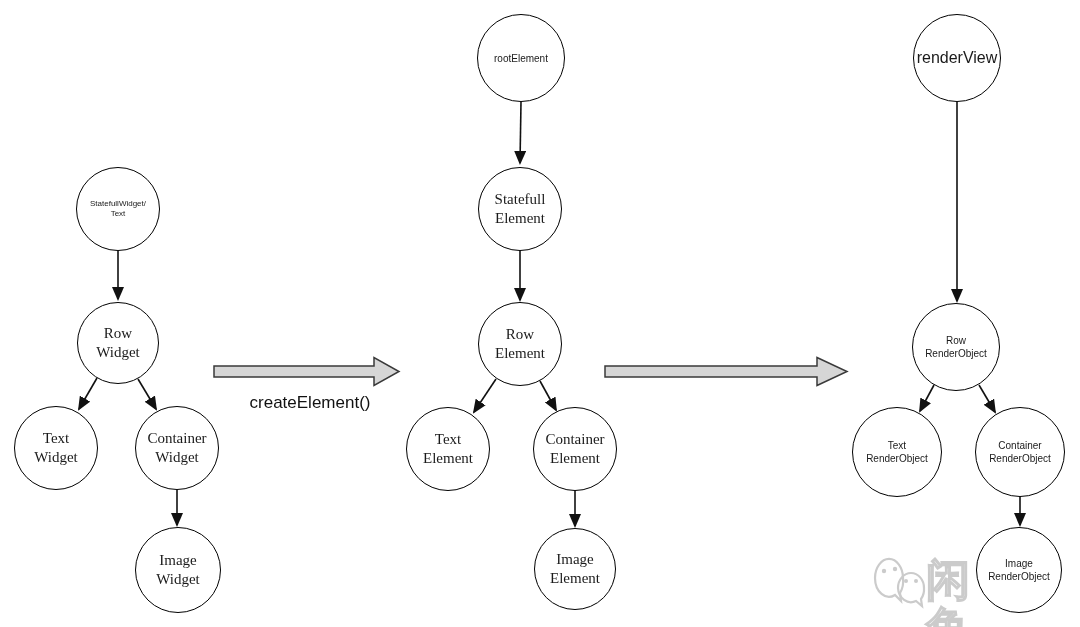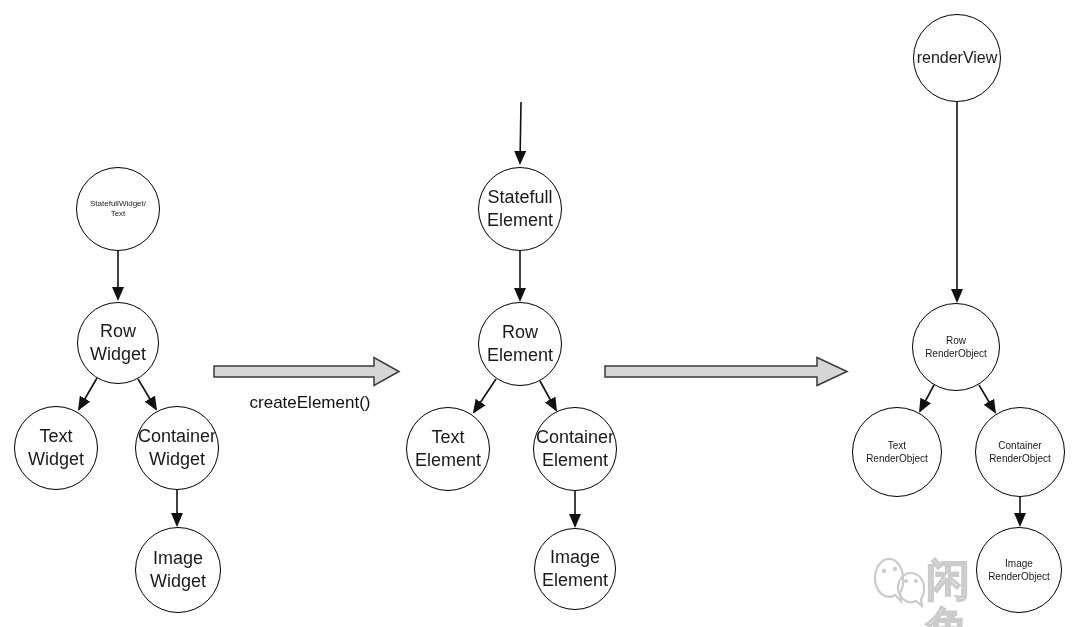--- a/index.html
+++ b/index.html
@@ -10,21 +10,21 @@
   .layer-svg { position:absolute; left:0; top:0; z-index:1; }
   .node {
     position:absolute; z-index:2; box-sizing:border-box;
     border:1.5px solid #000; border-radius:50%; background:#fff;
     display:flex; align-items:center; justify-content:center;
     text-align:center; white-space:pre-line; color:#1a1a1a; line-height:1.3;
   }
   .fs-xs { font-size:8px; }
   .fs-s  { font-size:10px; }
   .fs-rv { font-size:16px; }
-  .fs-m  { font-size:18px; }
+  .fs-m  { font-size:15px;font-family:Liberation Serif, serif; }
   .arrow-label {
     position:absolute; z-index:3; transform:translate(-50%,-50%);
     font-size:17px; color:#111; white-space:nowrap;margin-top:32px;
   }
   .watermark { position:absolute; left:0; top:0; z-index:4; pointer-events:none; }
   .watermark-text {
     position:absolute; left:926px; top:556px;
     font-size:44px; font-weight:bold; line-height:1.1;
     color:transparent; -webkit-text-stroke:1.5px #cbcbcb;
   }
@@ -71,20 +71,21 @@
 Text</div>
   <div class="node fs-m" style="left:77px;top:302px;width:82px;height:82px;">Row
 Widget</div>
   <div class="node fs-m" style="left:14px;top:406px;width:84px;height:84px;">Text
 Widget</div>
   <div class="node fs-m" style="left:135px;top:406px;width:84px;height:84px;">Container
 Widget</div>
   <div class="node fs-m" style="left:135px;top:527px;width:86px;height:86px;">Image
 Widget</div>
 
+  <div class="node fs-s" style="left:477px;top:14px;width:88px;height:88px;">rootElement</div>
   <div class="node fs-m" style="left:478px;top:167px;width:84px;height:84px;">Statefull
 Element</div>
   <div class="node fs-m" style="left:478px;top:302px;width:84px;height:84px;">Row
 Element</div>
   <div class="node fs-m" style="left:406px;top:407px;width:84px;height:84px;">Text
 Element</div>
   <div class="node fs-m" style="left:533px;top:407px;width:84px;height:84px;">Container
 Element</div>
   <div class="node fs-m" style="left:534px;top:528px;width:82px;height:82px;">Image
 Element</div>

